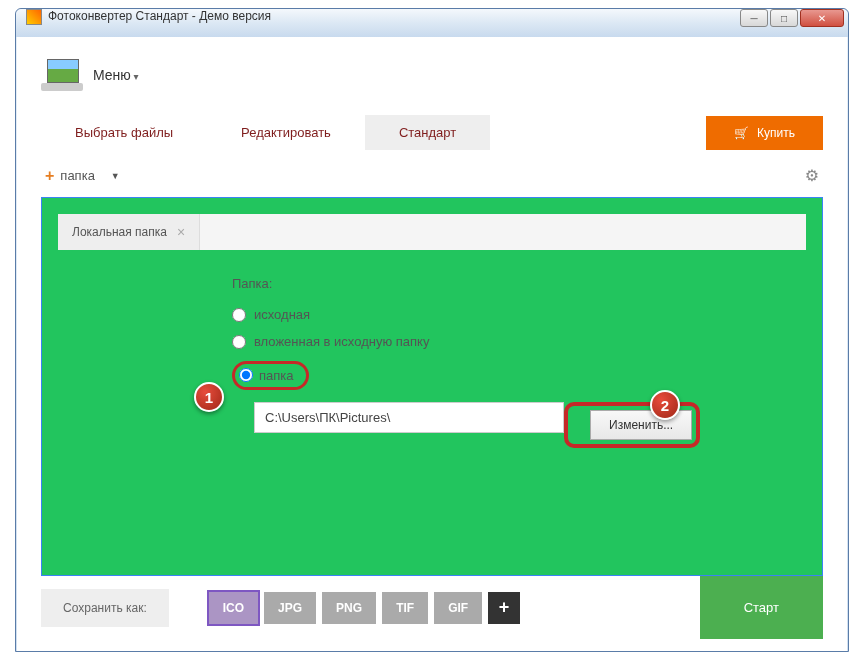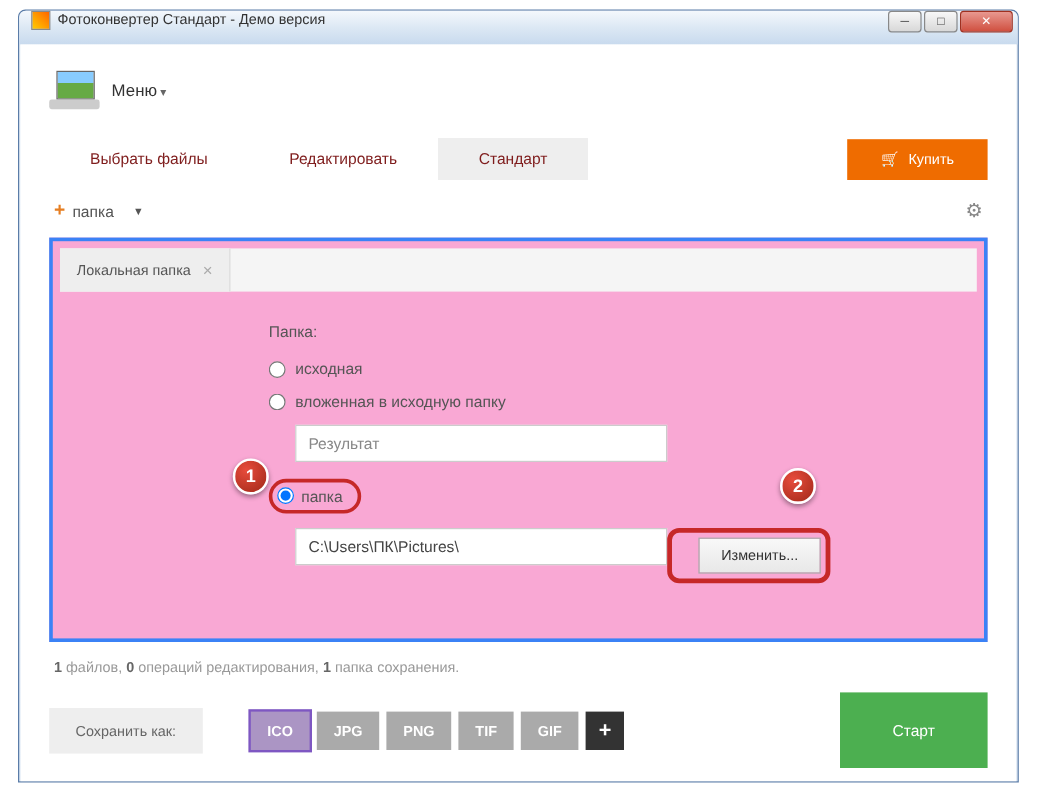--- a/index.html
+++ b/index.html
@@ -79,21 +79,21 @@
       cursor: pointer; font-size: 12px;
     }
     .cart-icon::before { content: '🛒'; font-size: 12px; filter: brightness(2); }
     
     .toolbar-row { display: flex; align-items: center; padding: 10px 4px 12px; font-size: 13px; color: #555; }
     .add-folder { display: flex; align-items: center; gap: 6px; cursor: pointer; }
     .plus-ic { color: #e67e22; font-size: 16px; font-weight: bold; }
     .dd-caret { font-size: 9px; margin-left: 10px; color: #555; }
     .gear-ic { margin-left: auto; font-size: 16px; color: #888; cursor: pointer; }
     
-    .panel { background: #f9a8d4; border: 3px solid #3b82f6; flex: 1; padding: 6px; }
+    .panel { background: #22c55e; border: 1px solid #3b82f6; flex: 1; padding: 16px; }
     .panel-tab-row { display: flex; background: #f5f5f5; }
     .panel-tab { 
       background: #eeeeee; 
       padding: 10px 14px; 
       font-size: 12px; color: #555;
       display: flex; align-items: center; gap: 10px;
       border-right: 1px solid #ddd;
     }
     .panel-tab-close { color: #aaa; cursor: pointer; font-size: 14px; }
     .panel-content { padding: 26px 0 24px 174px; }
@@ -227,41 +227,37 @@
         
         <div class="radio-row">
           <input type="radio" name="folder" style="">
           <span>исходная</span>
         </div>
         
         <div class="radio-row">
           <input type="radio" name="folder" style="">
           <span>вложенная в исходную папку</span>
         </div>
-        <input class="text-input" value="Результат" style="">
         
         <div class="radio-row">
           <span class="highlight-radio">
             <input type="radio" name="folder" checked="" style="">
             <span style="margin-left:6px">папка</span>
           </span>
         </div>
         <div class="path-row">
           <input class="path-input" value="C:\Users\ПК\Pictures\" style="">
           <span class="highlight-btn">
             <button class="change-btn">Изменить...</button>
           </span>
         </div>
         
       </div>
     </div>
 
-    <div class="status-row">
-      <b>1</b><span> файлов, </span><b>0</b><span> операций редактирования, </span><b>1</b><span> папка сохранения.</span>
-    </div>
 
     <div class="bottom-row">
       <div class="save-as-label">Сохранить как:</div>
       <button class="fmt-btn active">ICO</button>
       <button class="fmt-btn">JPG</button>
       <button class="fmt-btn">PNG</button>
       <button class="fmt-btn">TIF</button>
       <button class="fmt-btn">GIF</button>
       <div class="plus-btn">+</div>
       <button class="start-btn">Старт</button>

